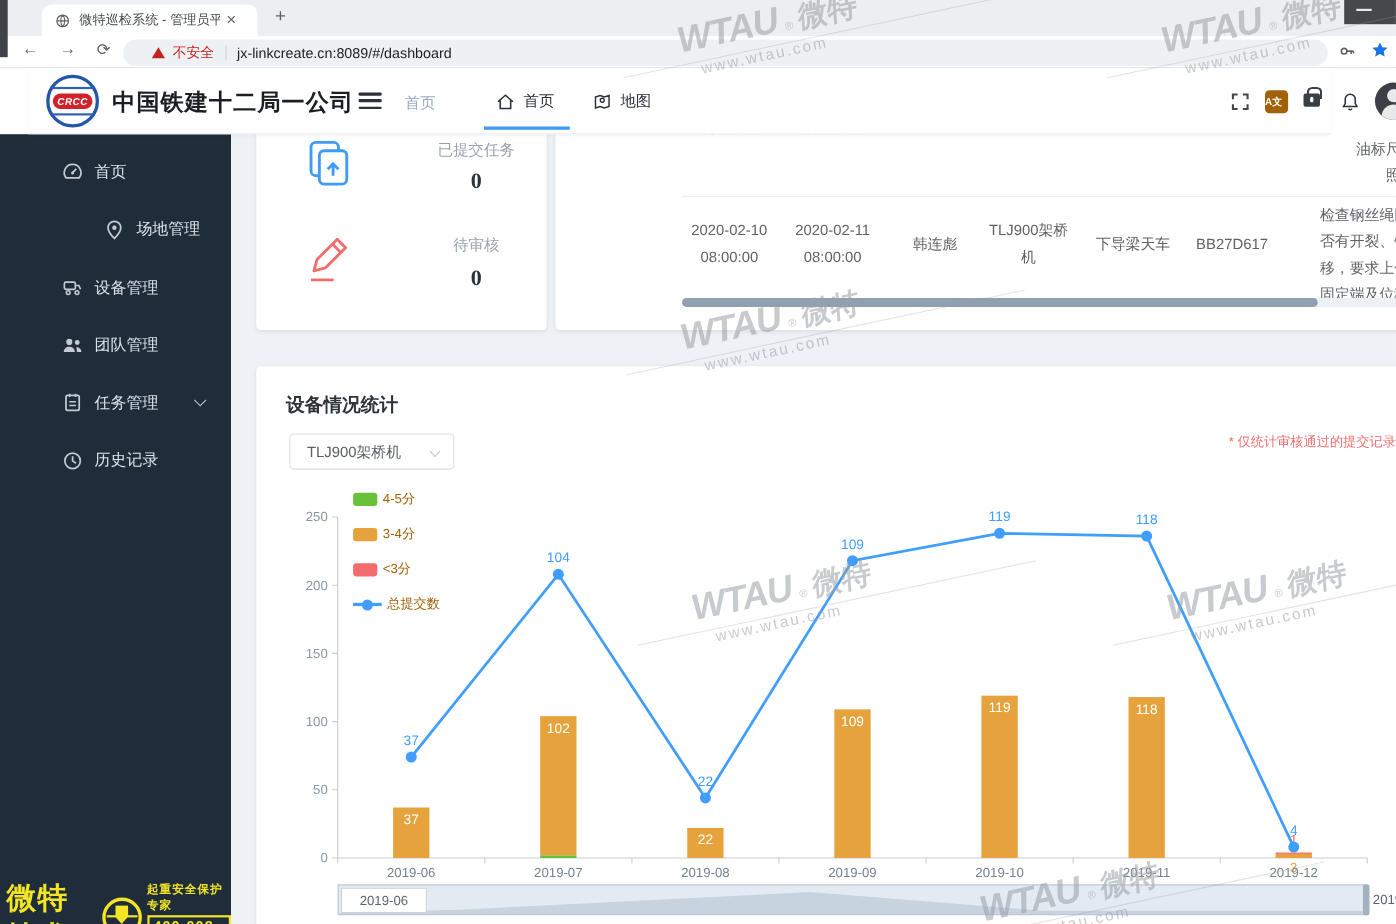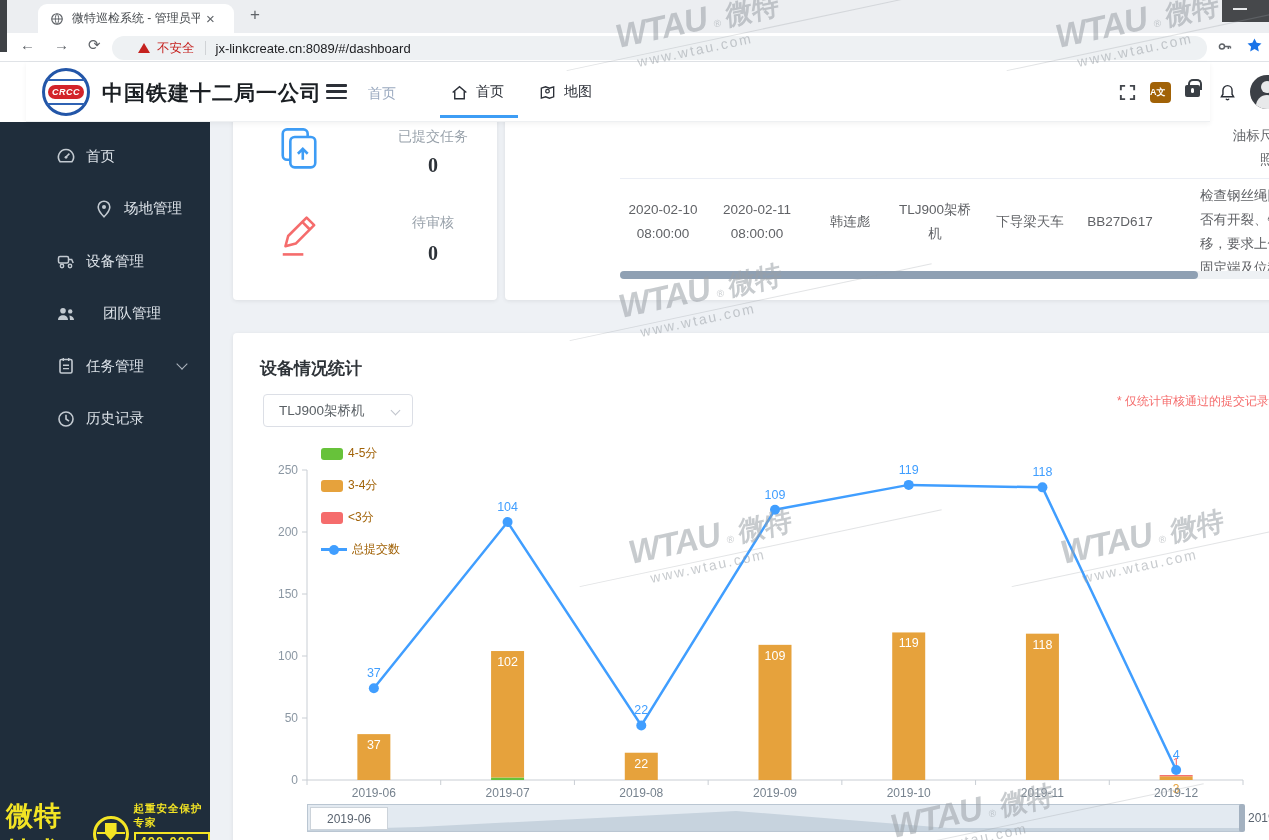--- a/index.html
+++ b/index.html
@@ -231,21 +231,21 @@
       </div>
       <div class="side-item" style="top: 119px;">
         <span class="sicon"><svg width="20" height="20" viewBox="0 0 20 20">
             <rect x="2.5" y="5.5" width="10" height="6.5" rx="1.5" fill="none" stroke="currentColor" stroke-width="1.5"></rect>
             <path d="M12.5 8.5h3.2l1.5 3.5" fill="none" stroke="currentColor" stroke-width="1.5"></path>
             <circle cx="6" cy="15" r="1.7" fill="none" stroke="currentColor" stroke-width="1.4"></circle>
             <circle cx="14" cy="15" r="1.7" fill="none" stroke="currentColor" stroke-width="1.4"></circle>
           </svg></span>
         <span>设备管理</span>
       </div>
-      <div class="side-item" style="top: 171.5px; gap: 17px;">
+      <div class="side-item" style="top: 171.5px;">
         <span class="sicon"><svg width="20" height="20" viewBox="0 0 20 20">
             <circle cx="7" cy="6.8" r="2.8" fill="currentColor"></circle>
             <path d="M2 16c0-3 2.2-4.8 5-4.8S12 13 12 16z" fill="currentColor"></path>
             <circle cx="14.2" cy="7.4" r="2.2" fill="currentColor"></circle>
             <path d="M13.4 11.4c2.6.2 4.6 2 4.6 4.6h-4" fill="currentColor"></path>
           </svg></span>
         <span>团队管理</span>
       </div>
       <div class="side-item" style="top: 224px;">
         <span class="sicon"><svg width="20" height="20" viewBox="0 0 20 20">

